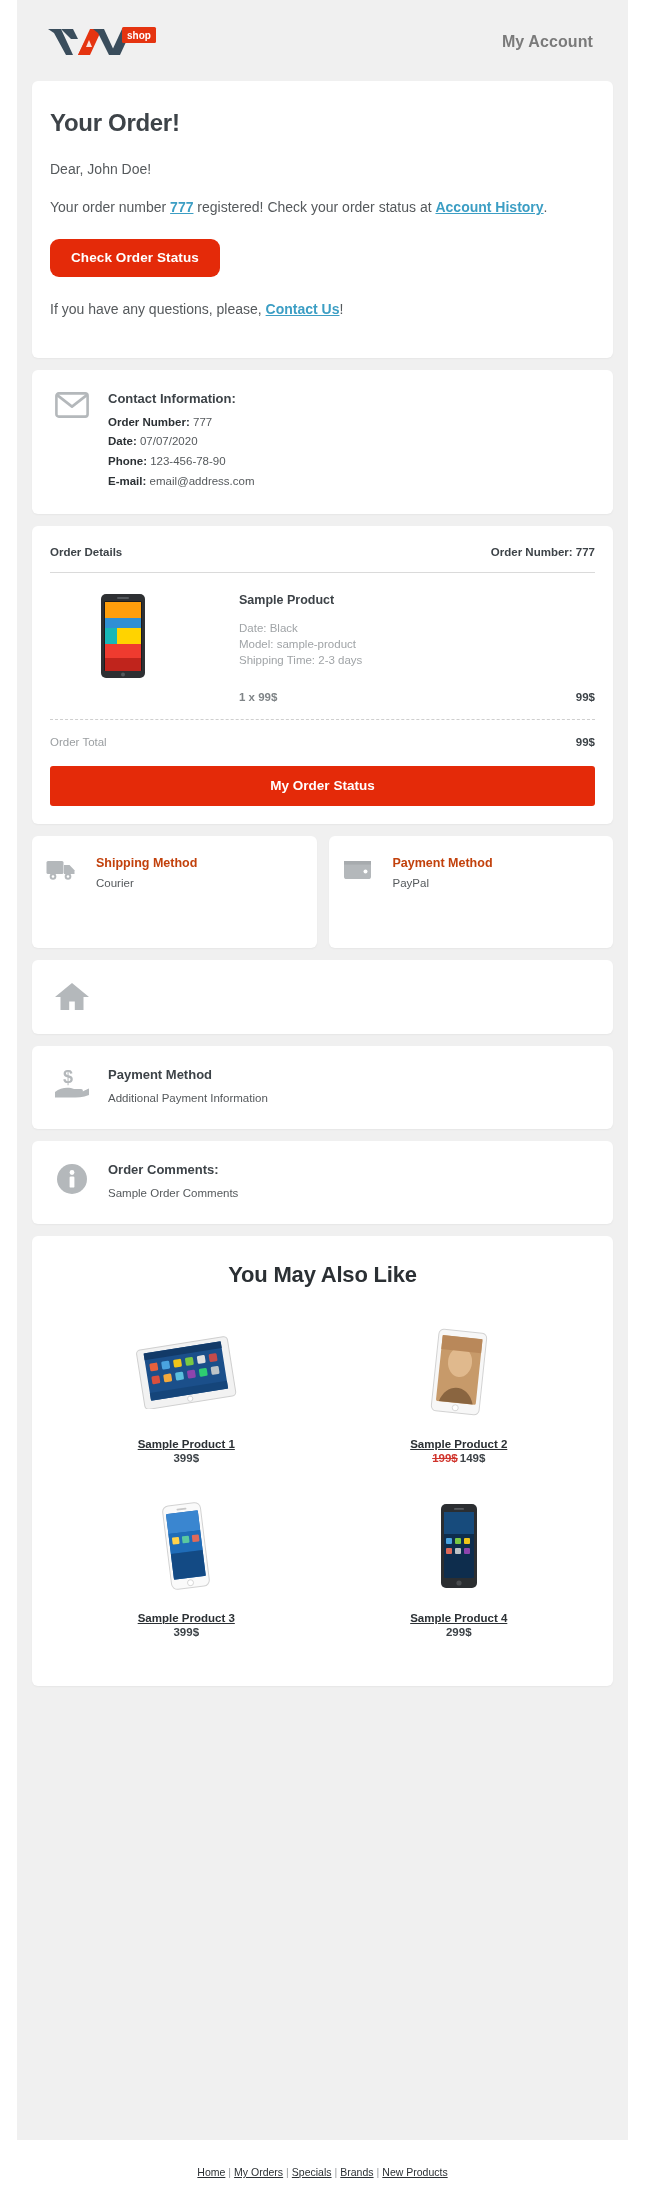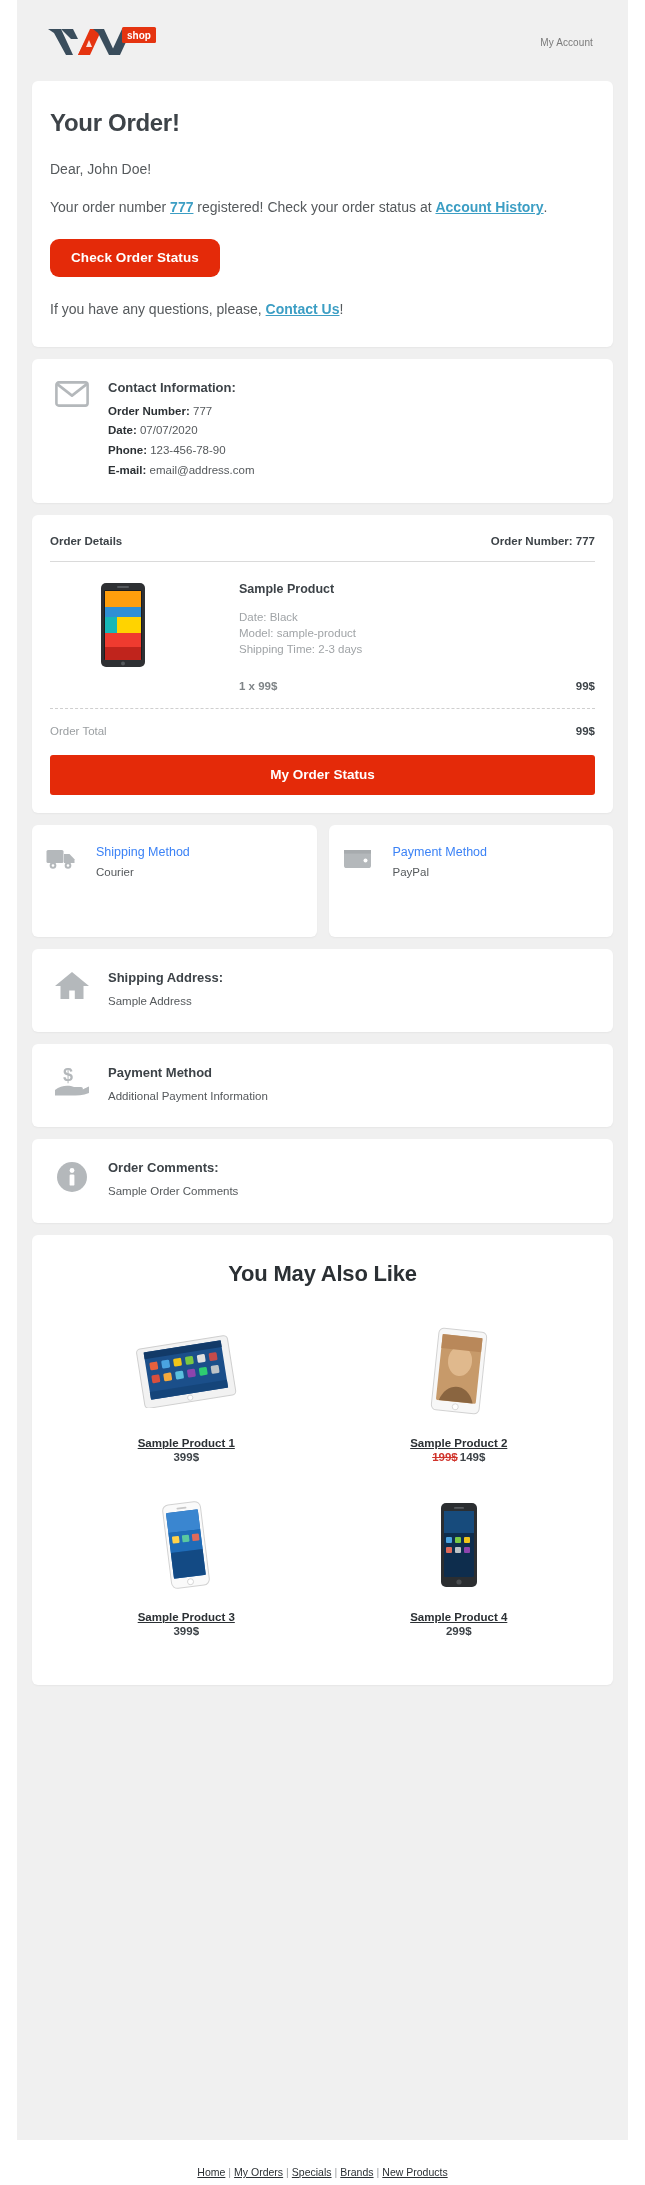--- a/index.html
+++ b/index.html
@@ -35,22 +35,22 @@
   }
   .logo {
     position: relative;
     height: 34px;
     width: 110px;
     display: block;
   }
   .logo svg { display: block; }
 
   .my-account {
-    font-size: 10px;
-    font-weight: normal;
+    font-size: 16px;
+    font-weight: bold;
     color: #7a7a7a;
     letter-spacing: .1px;
     text-decoration: none;
     padding-right: 4px;
   }
 
   
   .card {
     background: #ffffff;
     border-radius: 6px;
@@ -87,21 +87,21 @@
     font-size: 13.5px;
     font-weight: bold;
     padding: 11px 21px 12px 21px;
     border: none;
     border-radius: 9px;
     text-decoration: none;
     letter-spacing: .1px;
     cursor: pointer;
     font-family: "Liberation Sans", sans-serif;
   }
-  .intro .after-btn { margin-top: 22px; margin-bottom: 0; }
+  .intro .after-btn { margin-top: 22px; margin-bottom: 11px; }
 
   
   .inforow {
     display: flex;
     align-items: flex-start;
     padding: 20px 18px 22px 18px;
   }
   .inforow .ico {
     flex: 0 0 auto;
     width: 44px;
@@ -190,21 +190,21 @@
     text-decoration: none;
     cursor: pointer;
     font-family: "Liberation Sans", sans-serif;
   }
 
   
   .two-col { display: flex; gap: 12px; margin-bottom: 12px; }
   .two-col .card { flex: 1 1 0; margin-bottom: 0; min-height: 112px; }
   .method { display: flex; align-items: flex-start; padding: 20px 14px 20px 14px; }
   .method .ico { flex: 0 0 auto; width: 40px; margin-right: 10px; padding-top: 2px; }
-  .method h3 { font-size: 12.5px; font-weight: normal; color: #3b82f6; margin-bottom: 7px; }
+  .method h3 { font-size: 12.5px; font-weight: bold; color: #c2410c; margin-bottom: 7px; }
   .method .sub { font-size: 11.5px; color: #55595c; }
 
   
   .upsell { padding: 26px 18px 30px 18px; }
   .upsell h2 {
     font-size: 22px;
     font-weight: bold;
     color: #2b3034;
     text-align: center;
     margin-bottom: 20px;
@@ -388,24 +388,20 @@
         </div>
       </div>
     </div>
 
     <div class="card">
       <div class="inforow">
         <div class="ico">
           <svg width="36" height="30" viewBox="0 0 36 30" xmlns="http://www.w3.org/2000/svg">
             <path d="M18 1 L35 15 L29.5 15 L29.5 28 L20.8 28 L20.8 19.5 L15.2 19.5 L15.2 28 L6.5 28 L6.5 15 L1 15 Z" fill="#b4b8bb"></path>
           </svg>
-        </div>
-        <div class="body">
-          <h3>Shipping Address:</h3>
-          <div class="sub">Sample Address</div>
         </div>
       </div>
     </div>
 
     <div class="card">
       <div class="inforow">
         <div class="ico">
           <svg width="38" height="30" viewBox="0 0 38 30" xmlns="http://www.w3.org/2000/svg">
             <text x="15" y="15" font-family="Liberation Sans, sans-serif" font-size="18" font-weight="bold" fill="#b4b8bb" text-anchor="middle">$</text>
             <path d="M2 24 C8 19 16 19 21 21 L28 21 C30.5 21 30.5 24.3 28 24.3 L20 24.3 L24 24.3 C30 24.3 32 22 36 20.5 L36 27 C30 29.5 24 29.5 18 29.5 L2 29.5 Z" fill="#b4b8bb"></path>

